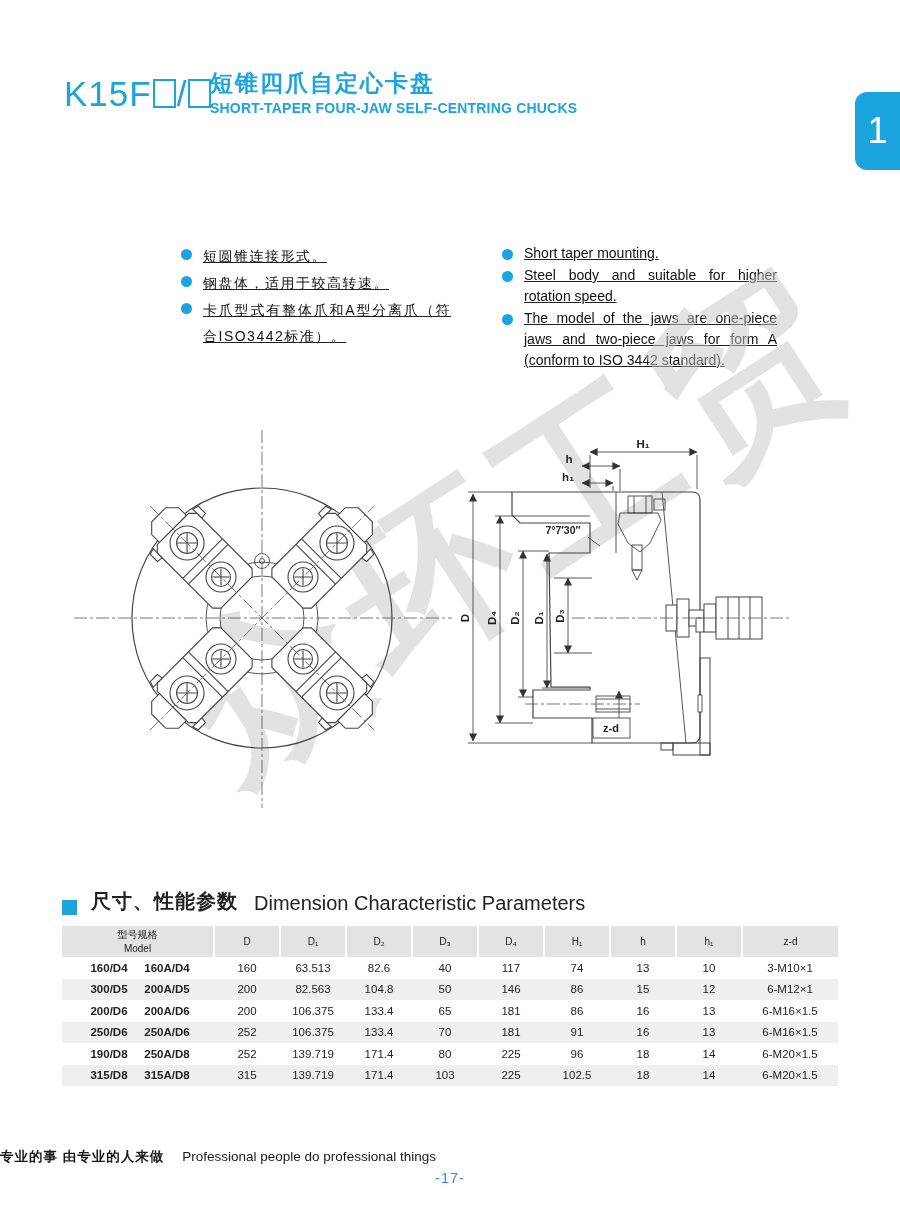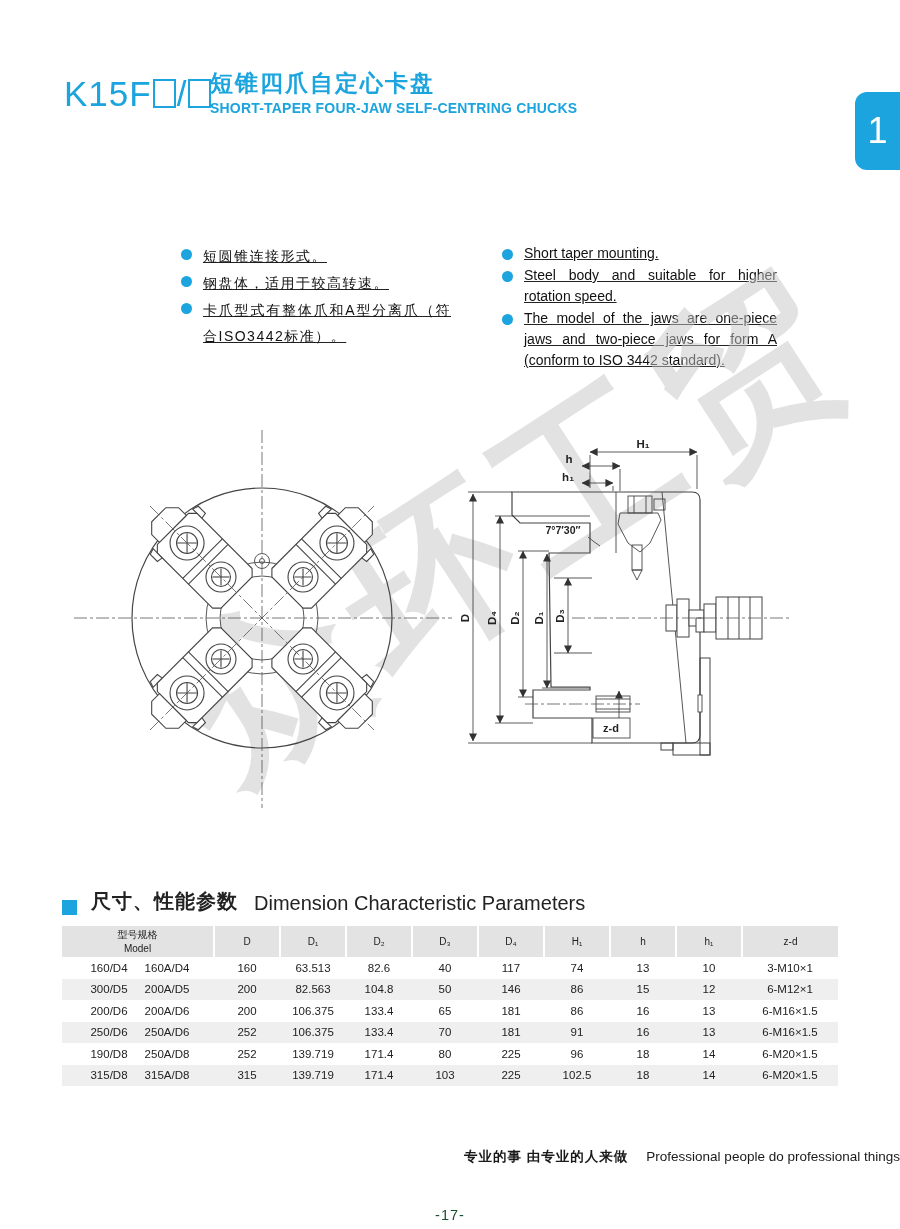--- a/index.html
+++ b/index.html
@@ -30,26 +30,26 @@
   
   .sec-title{position:absolute;left:62px;top:888px;font-size:20px;display:flex;align-items:flex-end;}
   .sec-title .sq{width:15px;height:15px;background:var(--blue);margin-right:14px;}
   .sec-title .zh{font-weight:bold;letter-spacing:1px;margin-right:16px;}
   .params{position:absolute;left:62px;top:926px;width:776px;border-collapse:collapse;table-layout:fixed;}
   .params th,.params td{padding:0;text-align:center;font-weight:normal;font-size:11.5px;color:#222;}
   .params thead th{background:#e3e3e3;height:31px;font-size:10px;border-left:2px solid #fff;}
   .params thead th:first-child{border-left:none;}
   .params tbody tr{height:21.5px;}
   .params tbody tr:nth-child(even){background:#efefef;}
-  .params .model-cell span{display:inline-block;min-width:58px;}
+  .params .model-cell span{display:inline-block;min-width:58px;font-weight:bold;}
   .hdr-model div{line-height:14px;}
   
-  .slogan{position:absolute;left:0;top:1148px;width:100%;text-align:right;font-size:13.5px;color:#1a1a1a;}
+  .slogan{position:absolute;left:0;top:1148px;width:100%;text-align:left;font-size:13.5px;color:#1a1a1a;}
   .slogan .zh{font-weight:bold;letter-spacing:1px;margin-right:18px;}
-  .page-num{position:absolute;left:0;top:1170px;width:100%;text-align:center;font-size:14.5px;color:#14532d;letter-spacing:1px;margin-top:37px;}
+  .page-num{position:absolute;left:0;top:1170px;width:100%;text-align:center;font-size:14.5px;color:#3b82f6;letter-spacing:1px;}
   :root{--blue:#1ba4dd;}
 </style>
 </head>
 <body>
 
 <div class="page">
 
   <div class="model-code"><span>K15F</span><span class="box"></span><span>/</span><span class="box"></span></div>
   <div class="title-zh">短锥四爪自定心卡盘</div>
   <div class="title-en">SHORT-TAPER FOUR-JAW SELF-CENTRING CHUCKS</div>

